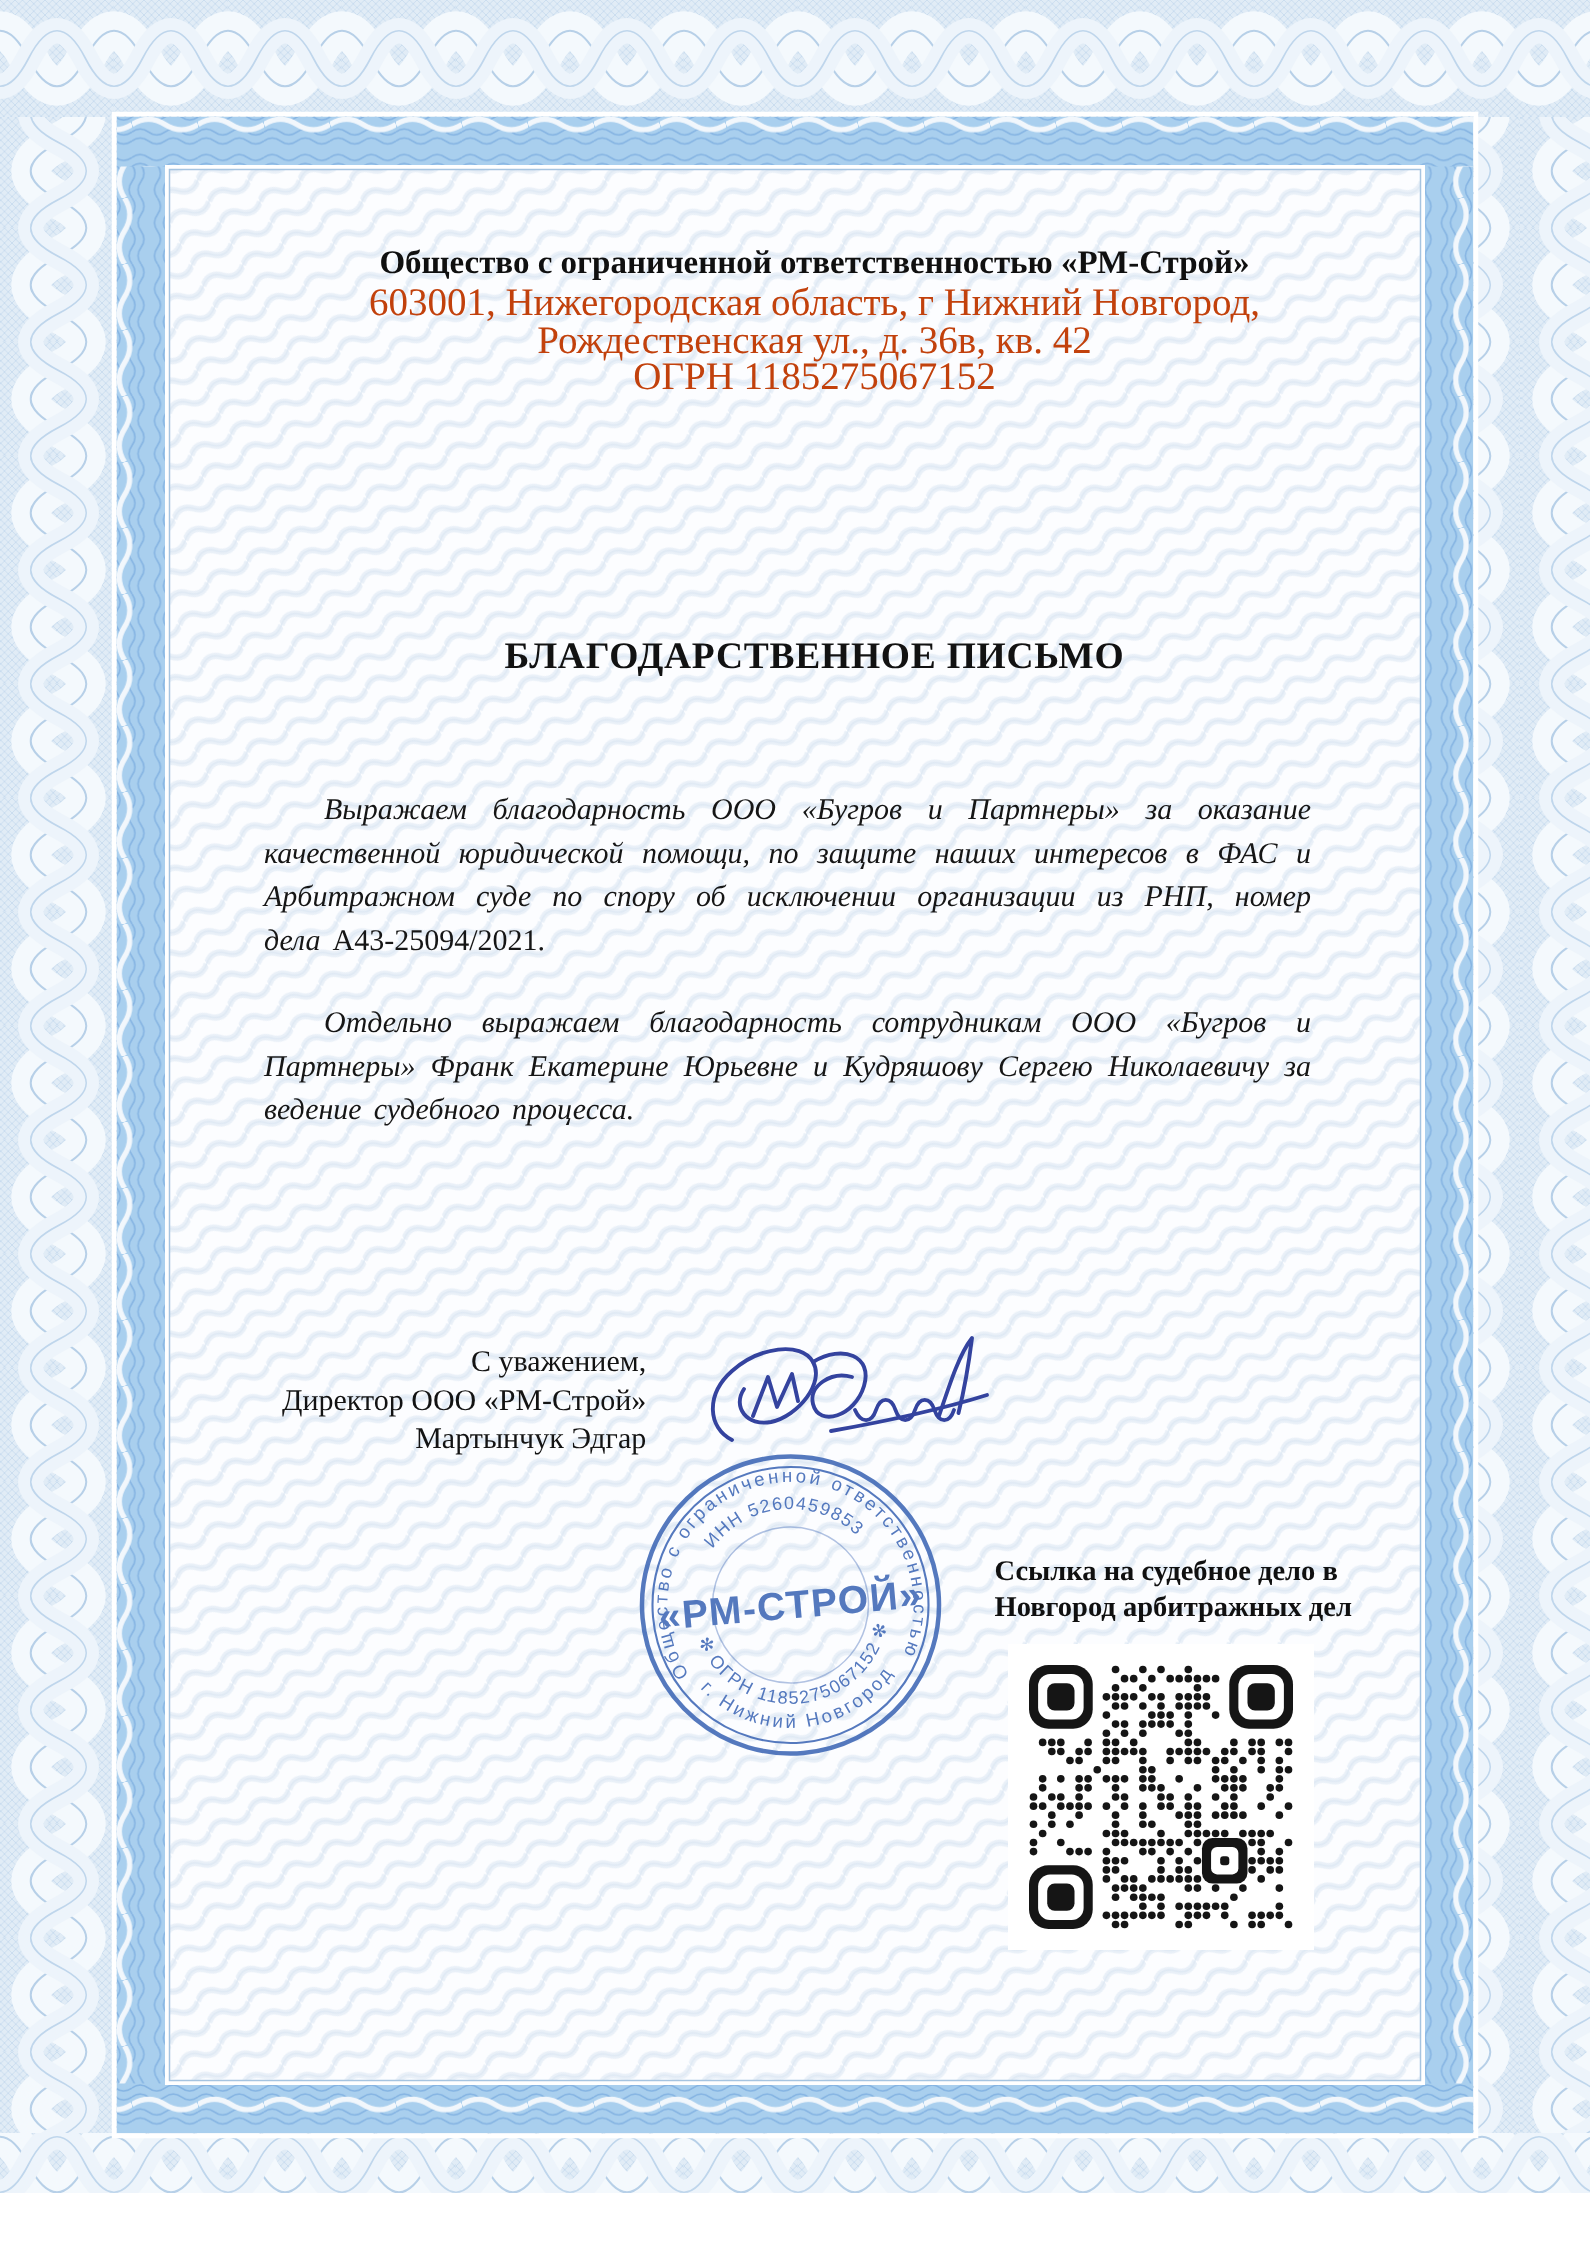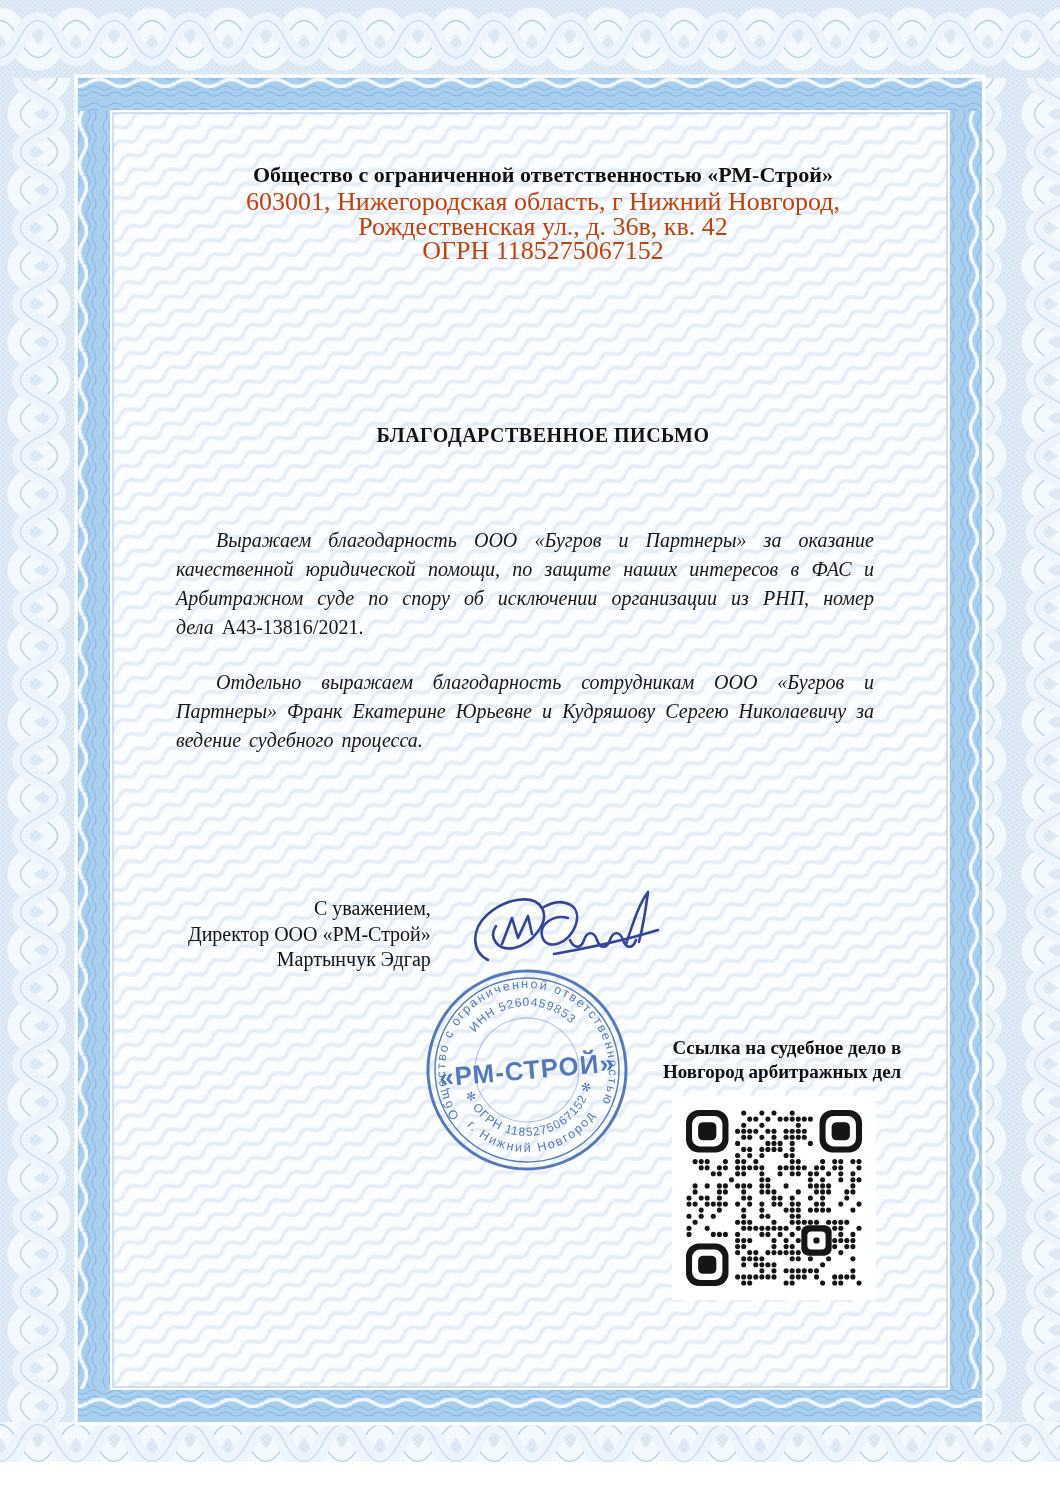--- a/index.html
+++ b/index.html
@@ -11,21 +11,21 @@
 
   
   .letterhead{position:absolute;left:113px;right:113px;top:160px;text-align:center;padding-left:26px;}
   .company{font-weight:bold;font-size:22px;line-height:30px;color:#101010;}
   .addr{font-size:26px;line-height:24.5px;color:#c2410c;text-align:center;}
 
   
   .title{
     position:absolute;left:113px;right:113px;top:424px;margin:0;
     text-align:center;padding-left:26px;
-    font-size:20px;font-weight:bold;letter-spacing:.5px;color:#121212;
+    font-size:25px;font-weight:bold;letter-spacing:.5px;color:#121212;
   }
 
   
   .para{
     position:absolute;left:176px;width:698px;margin:0;
     font-style:italic;font-size:20px;line-height:29px;
     text-align:justify;text-indent:40px;word-spacing:3px;color:#161616;
   }
   #p1{top:526px;}
   #p2{top:668px;}
@@ -35,21 +35,21 @@
   .sig{position:absolute;left:188px;top:896px;font-size:20px;line-height:25.5px;color:#131313;text-align:right;}
   .sig-svg{position:absolute;left:458px;top:882px;}
 
   
   .stamp{position:absolute;left:423px;top:966px;width:208px;height:208px;}
   .st-ring{font-family:"Liberation Sans",sans-serif;font-size:12.5px;letter-spacing:2px;fill:#3a64b4;text-anchor:middle;}
   .st-ring2{font-family:"Liberation Sans",sans-serif;font-size:12px;letter-spacing:1px;fill:#3a64b4;text-anchor:middle;}
   .st-name{font-family:"Liberation Sans",sans-serif;font-size:26px;font-weight:bold;letter-spacing:1px;fill:#3a64b4;text-anchor:middle;}
 
   
-  .qr-caption{position:absolute;left:663px;top:1036px;font-weight:bold;font-size:19px;line-height:23.5px;color:#101010;text-align:right;}
+  .qr-caption{position:absolute;left:663px;top:1036px;font-weight:bold;font-size:19px;line-height:23.5px;color:#101010;}
   .qr-plate{position:absolute;left:672px;top:1096px;width:204px;height:204px;background:#ffffff;}
 </style>
 </head>
 <body>
 
 <div class="page">
 
   <svg class="bg" width="1060" height="1500" viewBox="0 0 1060 1500" aria-hidden="true">
     <defs>
       <pattern id="mesh" width="5" height="5" patternUnits="userSpaceOnUse">
@@ -107,21 +107,21 @@
 
   <header class="letterhead">
     <div class="company">Общество с ограниченной ответственностью «РМ-Строй»</div>
     <div class="addr">603001, Нижегородская область, г Нижний Новгород,</div>
     <div class="addr">Рождественская ул., д. 36в, кв. 42</div>
     <div class="addr">ОГРН 1185275067152</div>
   </header>
 
   <h1 class="title">БЛАГОДАРСТВЕННОЕ ПИСЬМО</h1>
 
-  <p class="para" id="p1"><span>Выражаем благодарность ООО «Бугров и Партнеры» за оказание качественной юридической помощи, по защите наших интересов в ФАС и Арбитражном суде по спору об исключении организации из РНП, номер дела</span>&nbsp;<span class="upright">А43-13816/2021.</span></p>
+  <p class="para" id="p1"><span>Выражаем благодарность ООО «Бугров и Партнеры» за оказание качественной юридической помощи, по защите наших интересов в ФАС и Арбитражном суде по спору об исключении организации из РНП, номер дела</span>&nbsp;<span class="upright">А43-25094/2021.</span></p>
 
   <p class="para" id="p2">Отдельно выражаем благодарность сотрудникам ООО «Бугров и Партнеры» Франк Екатерине Юрьевне и Кудряшову Сергею Николаевичу за ведение судебного процесса.</p>
 
   <div class="sig">
     <div>С уважением,</div>
     <div>Директор ООО «РМ-Строй»</div>
     <div>Мартынчук Эдгар</div>
   </div>
 
   <svg class="sig-svg" width="210" height="95" viewBox="0 0 210 95" aria-hidden="true">

